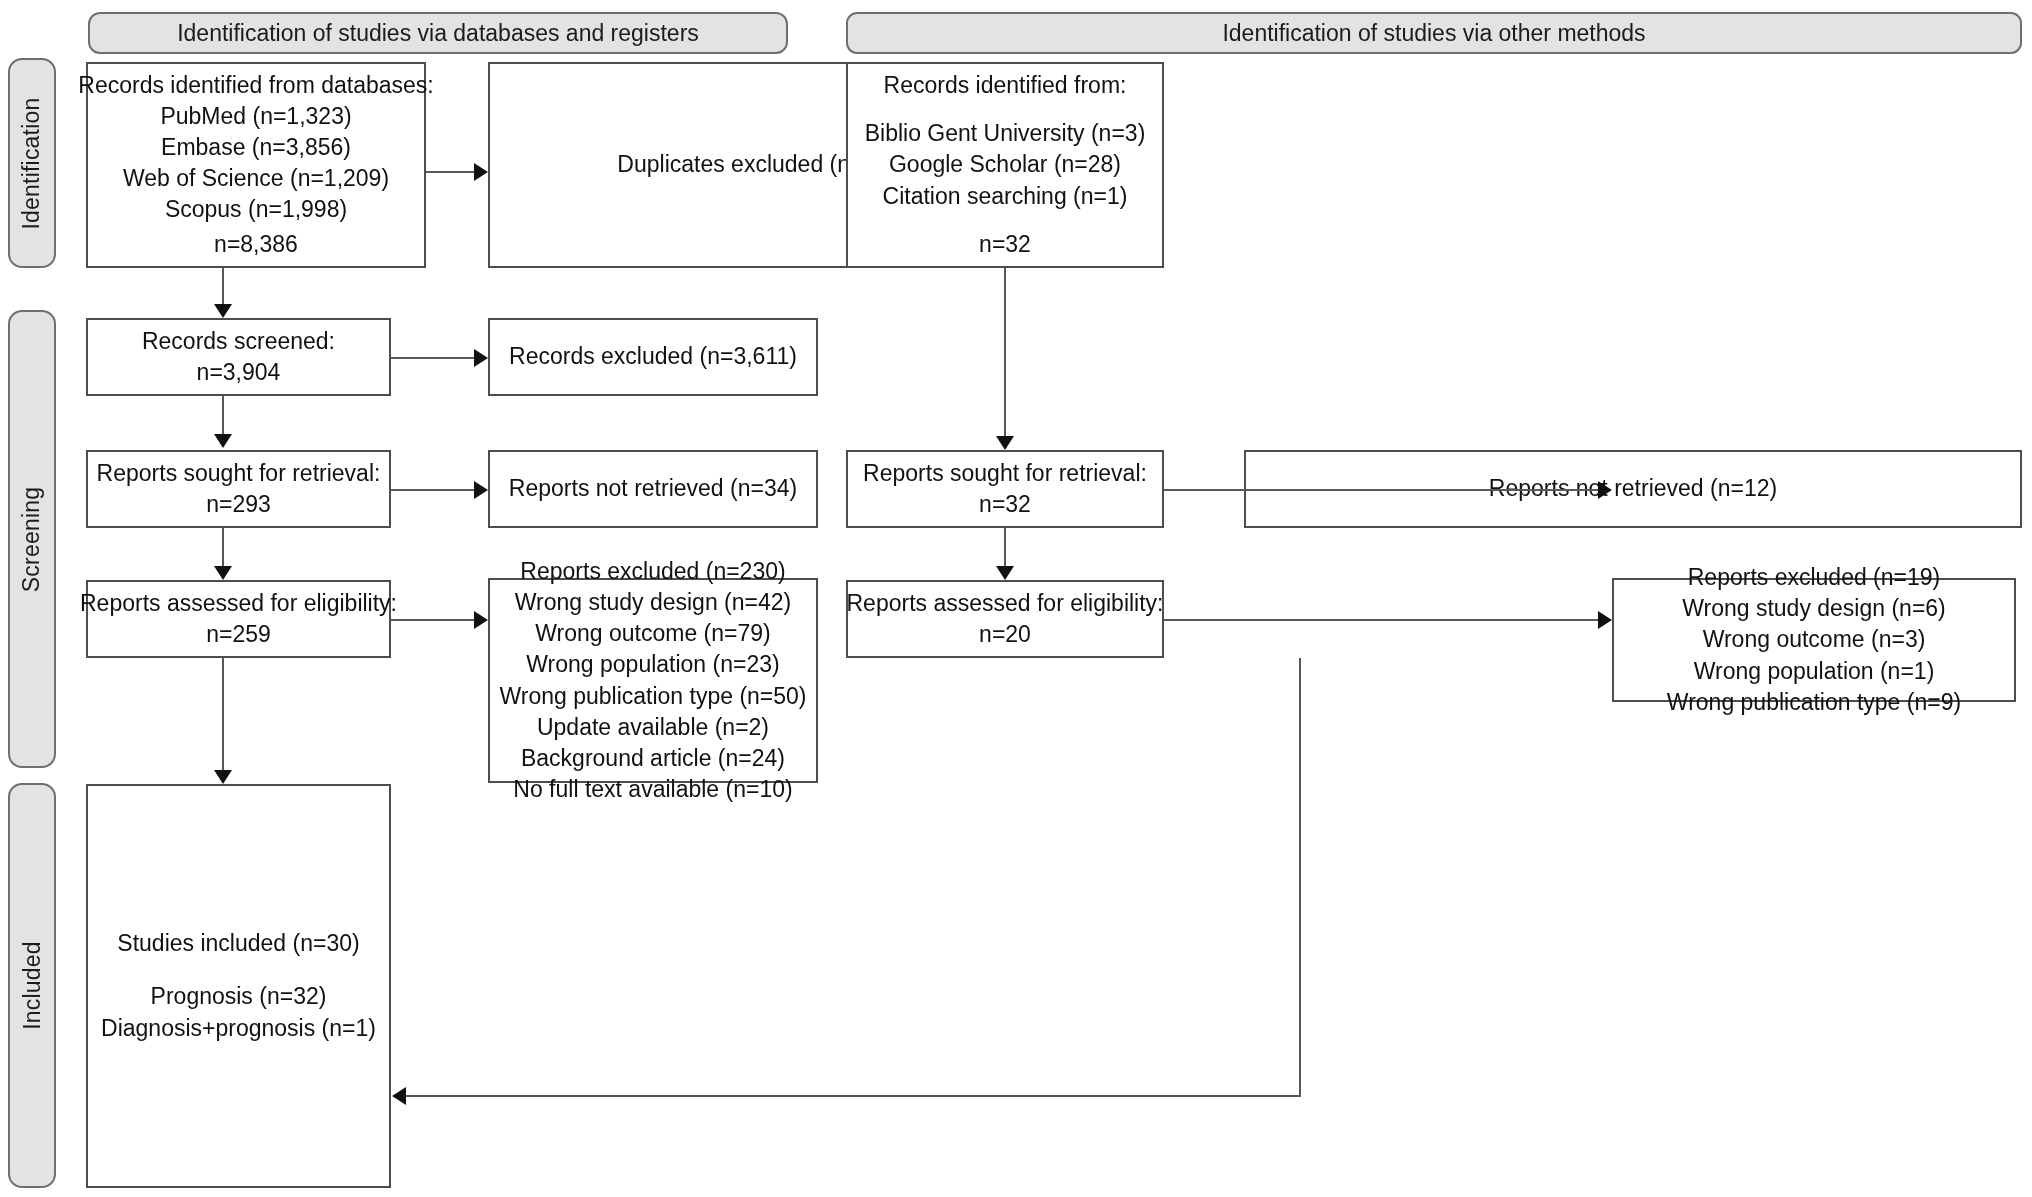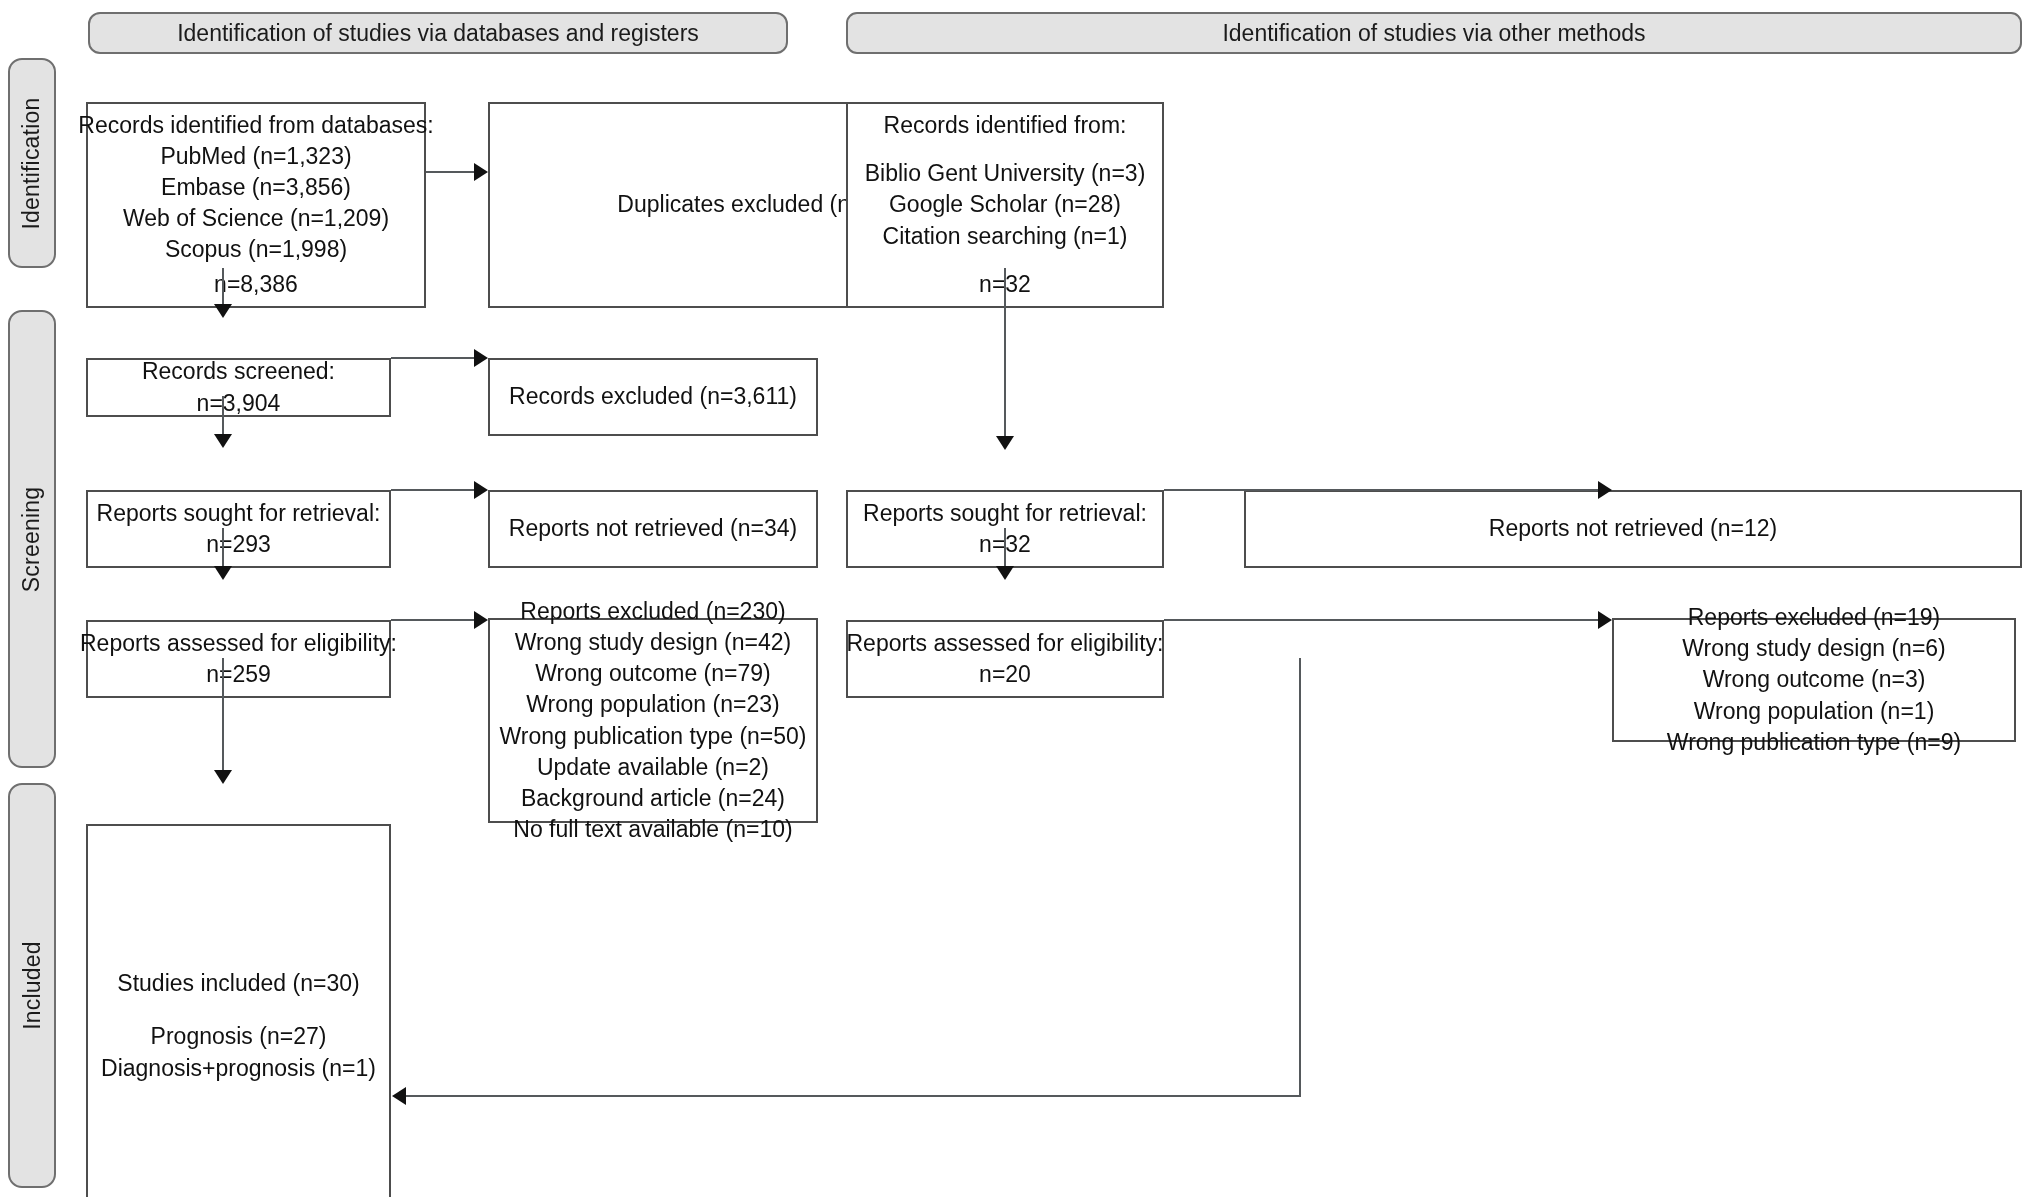--- a/index.html
+++ b/index.html
@@ -57,21 +57,20 @@
     box-sizing: border-box;
     display: flex;
     flex-direction: column;
     align-items: center;
     justify-content: center;
     font-size: 23px;
     color: #111111;
     line-height: 1.35;
     text-align: center;
     padding: 6px 10px;
-    margin-top: 40px;
   }
   .node .line { display: block; white-space: nowrap; }
   .node .gap  { height: 22px; }
 
   
   .hline {
     position: absolute;
     height: 0;
     border-top: 2px solid #55595c;
   }
@@ -144,21 +143,21 @@
   <div class="node" style="left:846px; top:62px; width:318px; height:206px;">
     <span class="line">Records identified from:</span>
     <span class="gap"></span>
     <span class="line">Biblio Gent University (n=3)</span>
     <span class="line">Google Scholar (n=28)</span>
     <span class="line">Citation searching (n=1)</span>
     <span class="gap"></span>
     <span class="line">n=32</span>
   </div>
 
-  <div class="node" style="left:86px; top:318px; width:305px; height:59px;">
+  <div class="node" style="left:86px; top:318px; width:305px; height:78px;">
     <span class="line">Records screened:</span>
     <span class="line">n=3,904</span>
   </div>
 
   <div class="node" style="left:488px; top:318px; width:330px; height:78px;">
     <span class="line">Records excluded (n=3,611)</span>
   </div>
 
   <div class="node" style="left:86px; top:450px; width:305px; height:78px;">
     <span class="line">Reports sought for retrieval:</span>
@@ -204,21 +203,21 @@
     <span class="gap"></span>
     <span class="line">Wrong study design (n=6)</span>
     <span class="line">Wrong outcome (n=3)</span>
     <span class="line">Wrong population (n=1)</span>
     <span class="line">Wrong publication type (n=9)</span>
   </div>
 
   <div class="node" style="left:86px; top:784px; width:305px; height:404px;">
     <span class="line">Studies included (n=30)</span>
     <span class="gap"></span>
-    <span class="line">Prognosis (n=27)</span>
+    <span class="line">Prognosis (n=32)</span>
     <span class="line">Diagnosis+prognosis (n=1)</span>
   </div>
 
   <div class="hline" style="left:426px; top:171px; width:48px;"></div>
   <div class="arrow-r" style="left:474px; top:163px;"></div>
 
   <div class="vline" style="left:222px; top:268px; height:36px;"></div>
   <div class="arrow-d" style="left:214px; top:304px;"></div>
 
   <div class="hline" style="left:391px; top:357px; width:83px;"></div>

